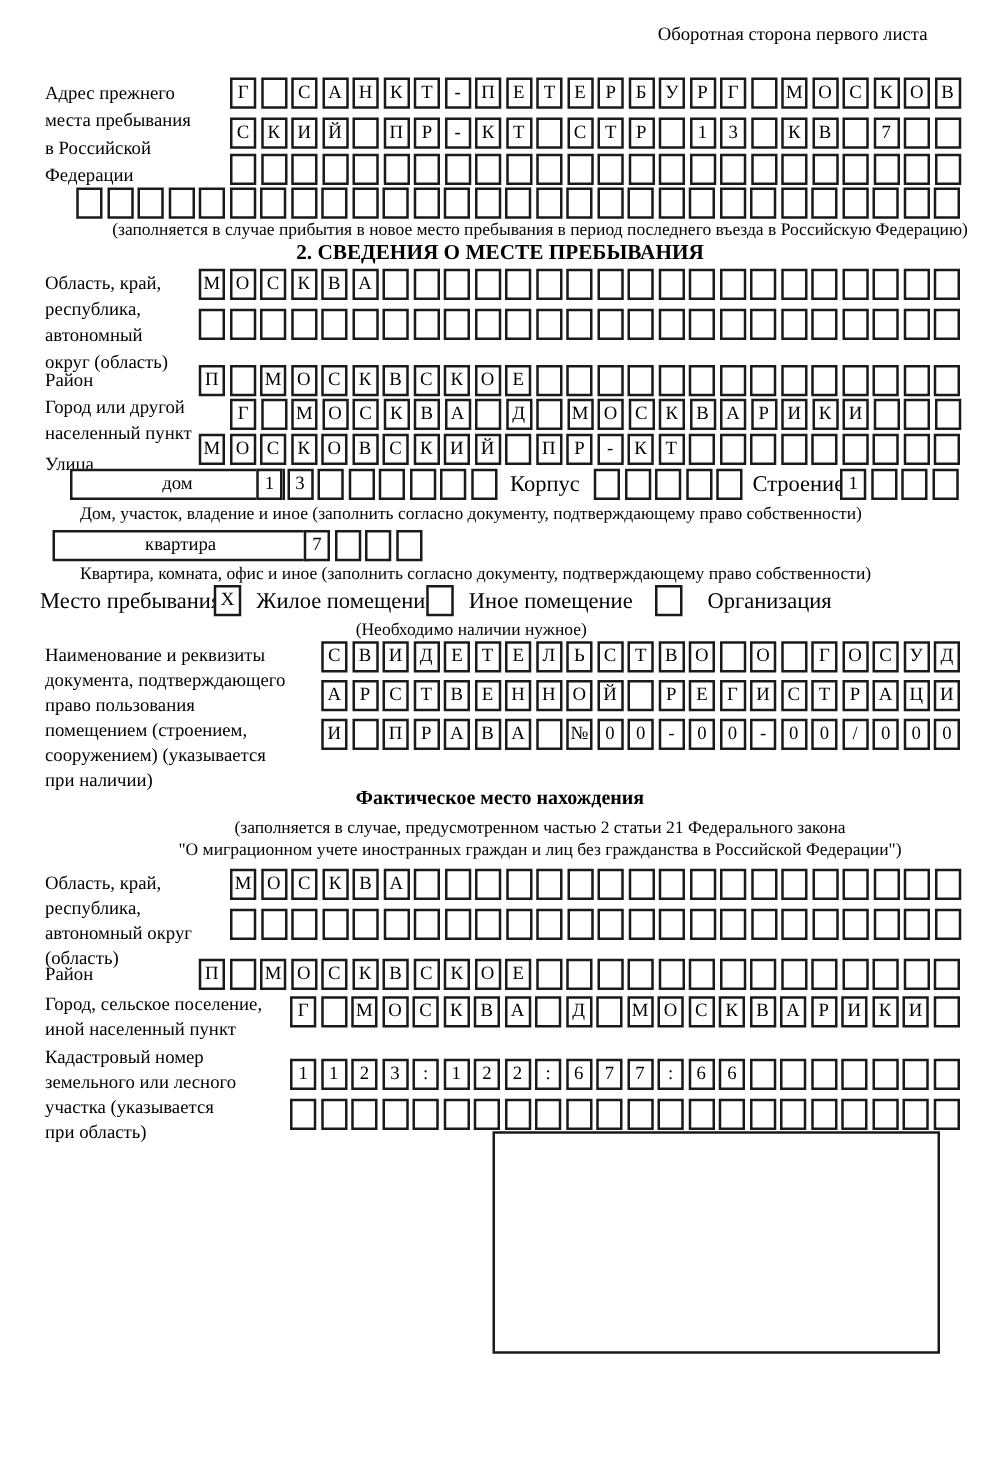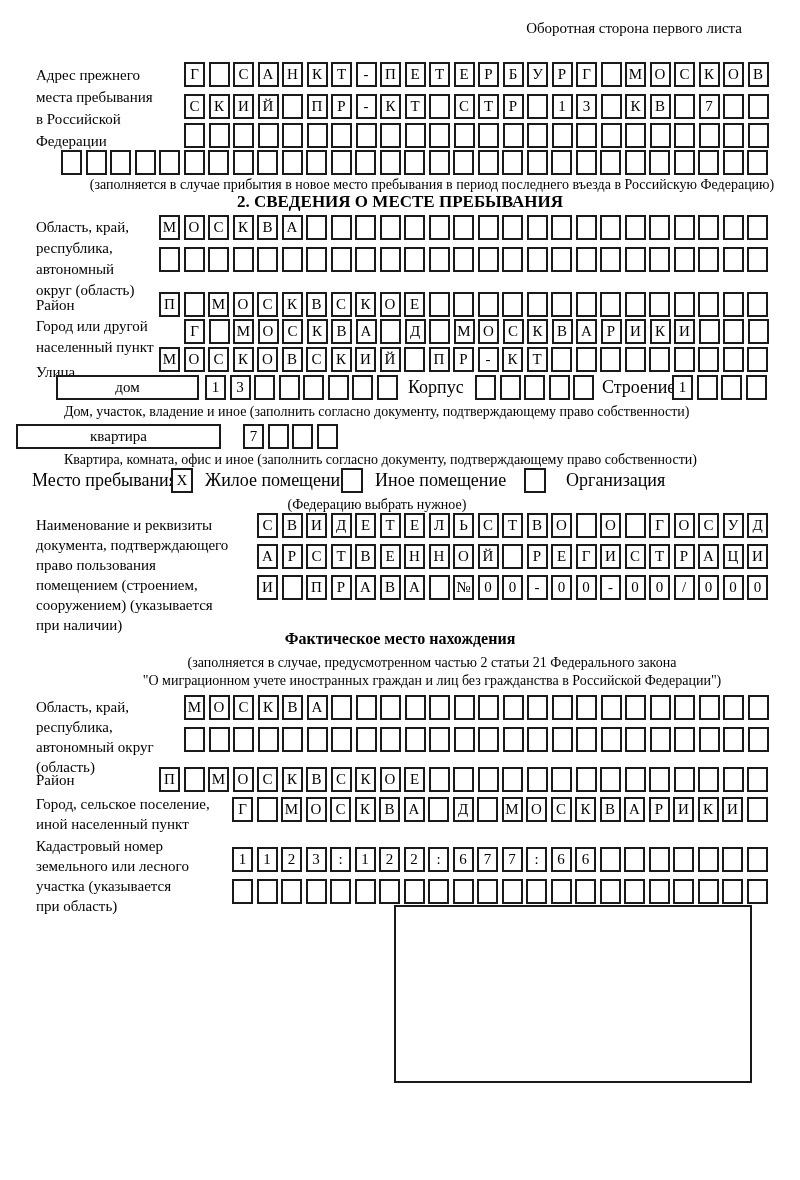--- a/index.html
+++ b/index.html
@@ -301,21 +301,21 @@
       <div class="cell"></div>
       <div class="cell"></div>
       <div class="cell"></div>
       <div class="cell"></div>
       <div class="cell"></div>
       <div class="cell"></div>
       <div class="cell"></div>
       <div class="cell"></div>
     </div>
 
-  <div class="wbox" style="left:56px; top:375px; width:143px;">дом</div>
+  <div class="wbox" style="left:56px; top:375px; width:172px;">дом</div>
   <div class="cellrow" style="left:205px; top:375px;">
       <div class="cell">1</div>
       <div class="cell">3</div>
       <div class="cell"></div>
       <div class="cell"></div>
       <div class="cell"></div>
       <div class="cell"></div>
       <div class="cell"></div>
       <div class="cell"></div>
     </div>
@@ -330,39 +330,39 @@
   <div class="inline-lbl" style="left:602px; top:375px;">Строение</div>
   <div class="cellrow" style="left:672px; top:375px;">
       <div class="cell">1</div>
       <div class="cell"></div>
       <div class="cell"></div>
       <div class="cell"></div>
     </div>
 
   <div class="abs cap" style="left:32px; top:404px; font-size:14px;">Дом, участок, владение и иное (заполнить согласно документу, подтверждающему право собственности)</div>
 
-  <div class="wbox" style="left:16px; top:424px; width:205px;">квартира</div>
+  <div class="wbox" style="left:42px; top:424px; width:205px;">квартира</div>
   <div class="cellrow" style="left:243px; top:424px;">
       <div class="cell">7</div>
       <div class="cell"></div>
       <div class="cell"></div>
       <div class="cell"></div>
     </div>
 
   <div class="abs cap" style="left:32px; top:452px; font-size:14px;">Квартира, комната, офис и иное (заполнить согласно документу, подтверждающему право собственности)</div>
 
   <div class="inline-lbl" style="left:32px; top:468px;">Место пребывания:</div>
   <div class="checkbox" style="left:171px; top:468px;">X</div>
   <div class="inline-lbl" style="left:205px; top:468px;">Жилое помещение</div>
   <div class="checkbox" style="left:341px; top:468px;"></div>
   <div class="inline-lbl" style="left:375px; top:468px;">Иное помещение</div>
   <div class="checkbox" style="left:524px; top:468px;"></div>
   <div class="inline-lbl" style="left:566px; top:468px;">Организация</div>
 
-  <div class="abs cap" style="left:175px; top:497px; width:340px; text-align:center; font-size:14px;">(Федерацию выбрать нужное)</div>
+  <div class="abs cap" style="left:175px; top:497px; width:340px; text-align:center; font-size:14px;">(Необходимо наличии нужное)</div>
 
   <div class="abs lbl" style="left:36px; top:515px; line-height:20px;">Наименование и реквизиты
 документа, подтверждающего
 право пользования
 помещением (строением,
 сооружением) (указывается
 при наличии)</div>
   <div class="cellrow" style="left:257px; top:513px;">
       <div class="cell">С</div>
       <div class="cell">В</div>

